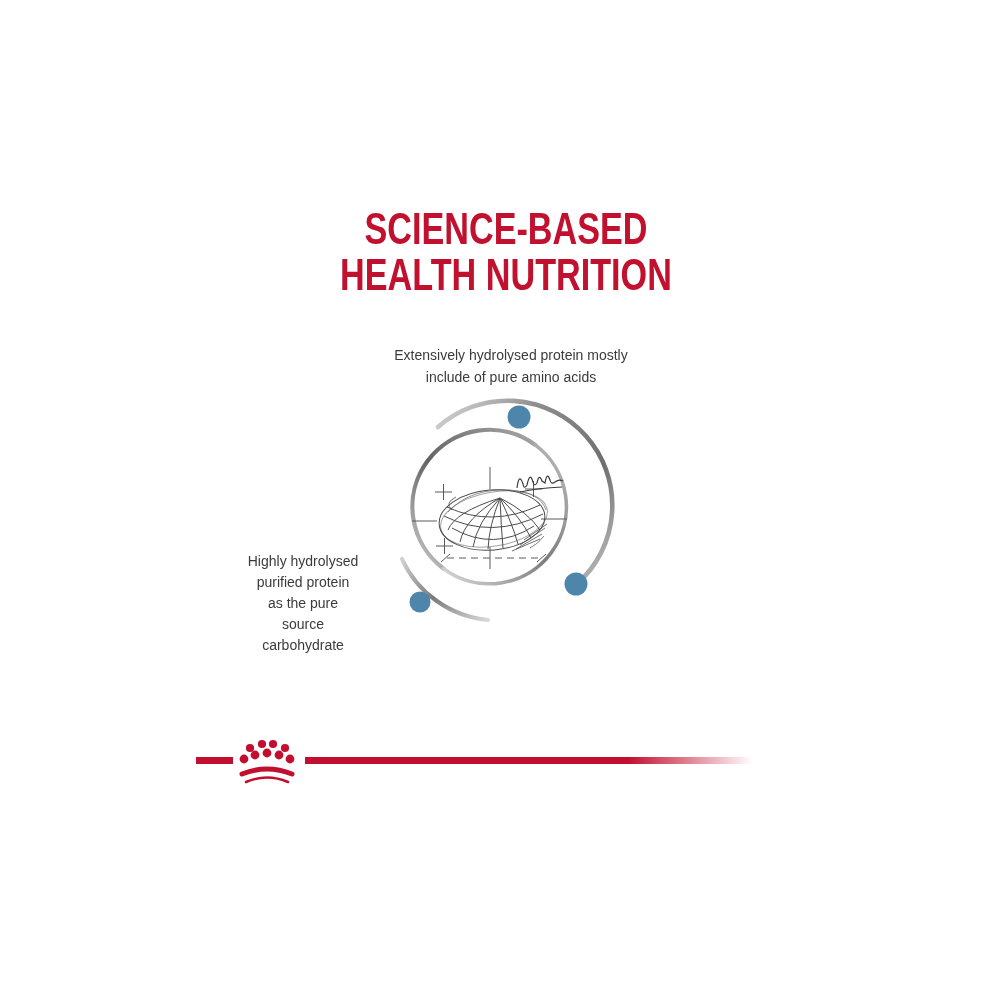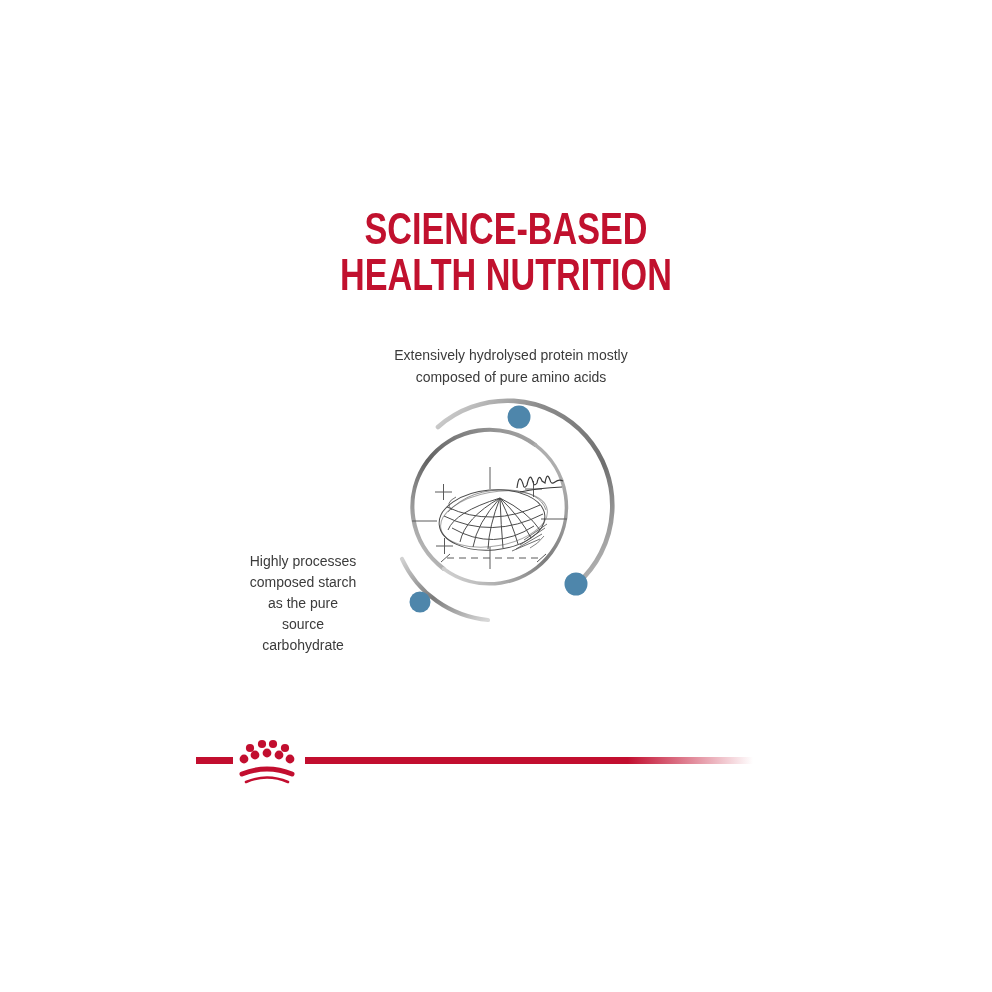--- a/index.html
+++ b/index.html
@@ -31,26 +31,26 @@
 </head>
 <body>
 
 <div class="abs title">
   <div>SCIENCE-BASED</div>
   <div>HEALTH NUTRITION</div>
 </div>
 
 <div class="abs callout callout-top">
   <div>Extensively hydrolysed protein mostly</div>
-  <div>composed of pure amino acids</div>
+  <div>include of pure amino acids</div>
 </div>
 
 <div class="abs callout callout-left">
-  <div>Highly processes</div>
-  <div>composed starch</div>
+  <div>Highly hydrolysed</div>
+  <div>purified protein</div>
   <div>as the pure</div>
   <div>source</div>
   <div>carbohydrate</div>
 </div>
 
 <div class="abs callout callout-right">
 </div>
 
 <div class="abs" style="left:360px;top:390px;width:300px;height:260px;">
 <svg width="300" height="260" viewBox="360 390 300 260">

